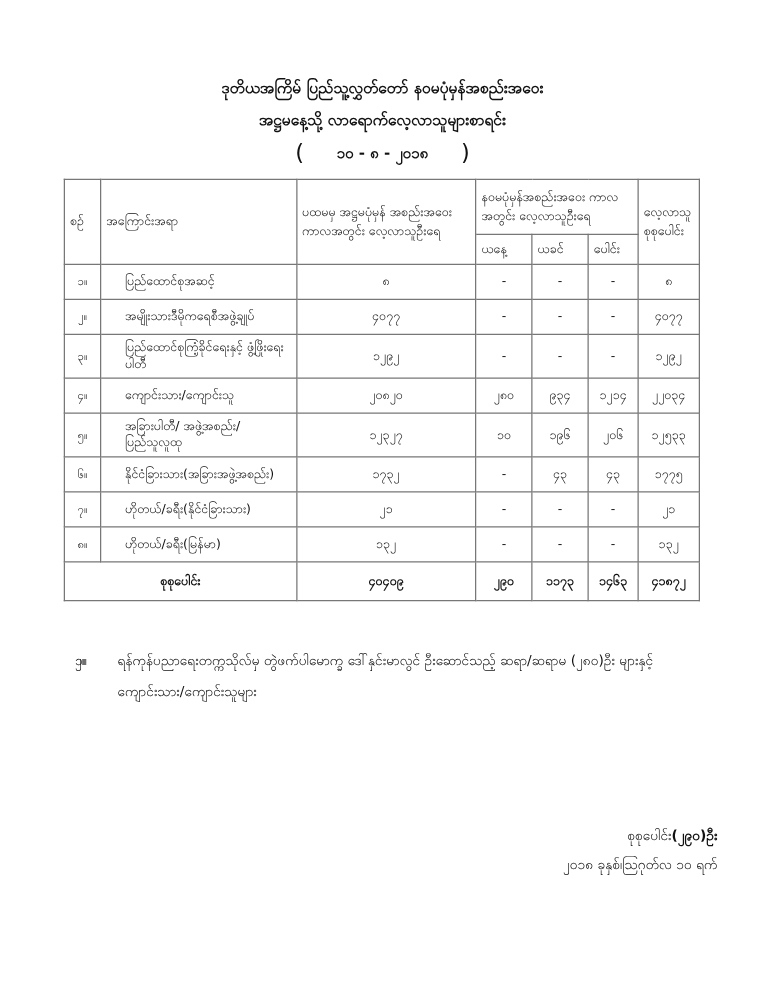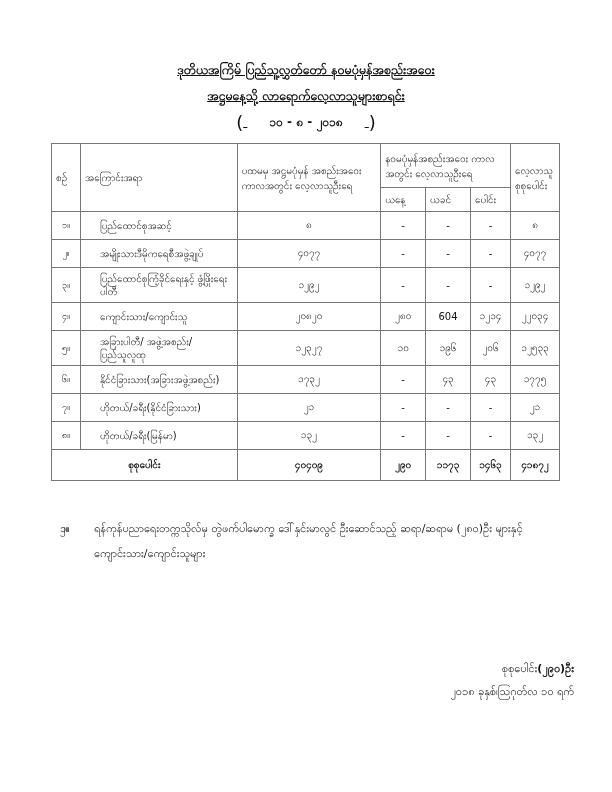--- a/index.html
+++ b/index.html
@@ -1,17 +1,17 @@
 <!DOCTYPE html>
 <html><head>
 <meta charset="utf-8">
 <style>
   html, body { margin:0; padding:0; background:#ffffff; }
   body { width:612px; height:792px; position:relative; font-family:"DejaVu Sans", sans-serif; color:#111; overflow:hidden; }
-  .title { position:absolute; left:0; width:612px; text-align:center; font-size:12.5px; font-weight:bold;text-decoration:underline; }
+  .title { position:absolute; left:0; width:612px; text-align:center; font-size:12.5px; font-weight:bold; }
   .t1 { top:62px; }
   .t2 { top:88px; }
   .t3 { top:112px; font-size:12px; }
   .t3 .paren { display:inline-block; font-weight:normal; font-size:18px; vertical-align:middle; }
   .t3 .date { display:inline-block; margin:0 22px; vertical-align:middle; }
   table.grid { position:absolute; left:51px; top:143px; width:509px; border-collapse:collapse; font-size:10px; }
   table.grid td, table.grid th { border:1px solid #777; padding:0 4px; font-weight:normal; }
   table.grid th { text-align:left; line-height:15px; }
   table.grid td { height:27px; text-align:center; }
   table.grid td.lbl { text-align:left; line-height:13px;padding-left:19px; }
@@ -87,21 +87,21 @@
     <td>-</td>
     <td>-</td>
     <td>-</td>
     <td>၁၂၉၂</td>
   </tr>
   <tr>
     <td class="no">၄။</td>
     <td class="lbl">ကျောင်းသား/ကျောင်းသူ</td>
     <td>၂၀၈၂၀</td>
     <td>၂၈၀</td>
-    <td>604</td>
+    <td>၉၃၄</td>
     <td>၁၂၁၄</td>
     <td>၂၂၀၃၄</td>
   </tr>
   <tr style="height:35px">
     <td class="no">၅။</td>
     <td class="lbl">အခြားပါတီ/ အဖွဲ့အစည်း/ ပြည်သူလူထု</td>
     <td>၁၂၃၂၇</td>
     <td>၁၀</td>
     <td>၁၉၆</td>
     <td>၂၀၆</td>

